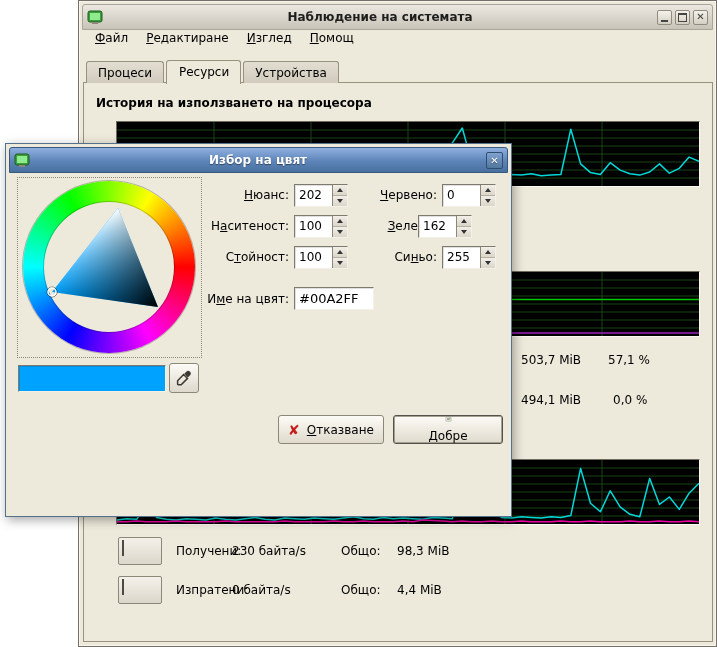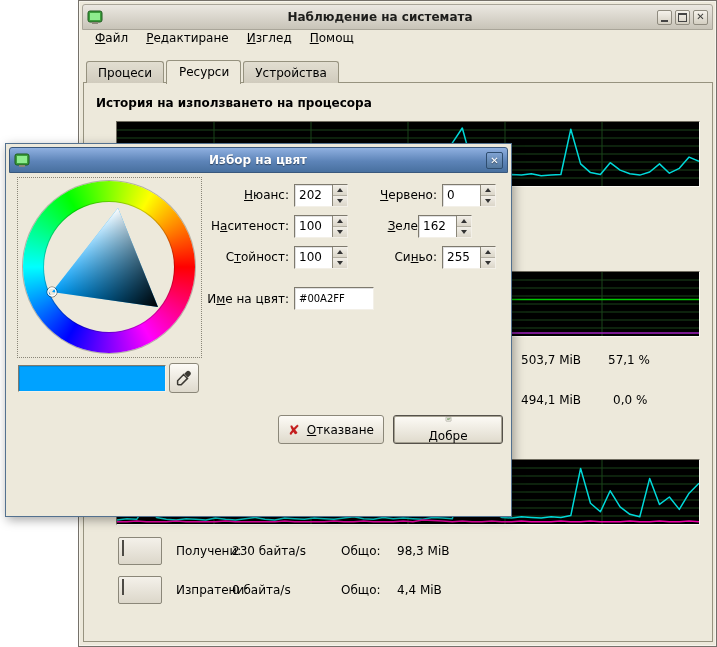--- a/index.html
+++ b/index.html
@@ -138,21 +138,21 @@
   }
   .spin-btns .cell {
     flex:1; background:linear-gradient(#f2efe8,#dbd6c9);
     display:flex; align-items:center; justify-content:center;
   }
   .spin-btns .cell + .cell { border-top:1px solid #b3afa2; }
   .tri-up  { width:0; height:0; border-left:3px solid transparent; border-right:3px solid transparent; border-bottom:4px solid #333; }
   .tri-dn  { width:0; height:0; border-left:3px solid transparent; border-right:3px solid transparent; border-top:4px solid #333; }
 
   .name-entry { position:absolute; left:288px; top:143px; width:80px; height:23px; padding:2px 4px;
-    font-family:"DejaVu Sans", sans-serif; font-size:10px; }
+    font-family:"DejaVu Sans", sans-serif; font-size:13px; }
 
   .dlg-btn {
     position:absolute; top:271px; height:29px; box-sizing:border-box;
     display:flex; align-items:center; justify-content:center; gap:7px;
     background:linear-gradient(#fdfbf6,#dfdacc);
     border:1px solid #8b8779; border-radius:3px; cursor:pointer;
   }
   .btn-cancel { left:272px; width:106px; }
   .btn-ok { left:387px; width:110px; border:1px solid #55514a; box-shadow:0 0 0 1px #a5a192 inset;flex-direction:column; }
   .cancel-icon { color:#c41f1f; font-weight:bold; font-size:14px; line-height:1; }

